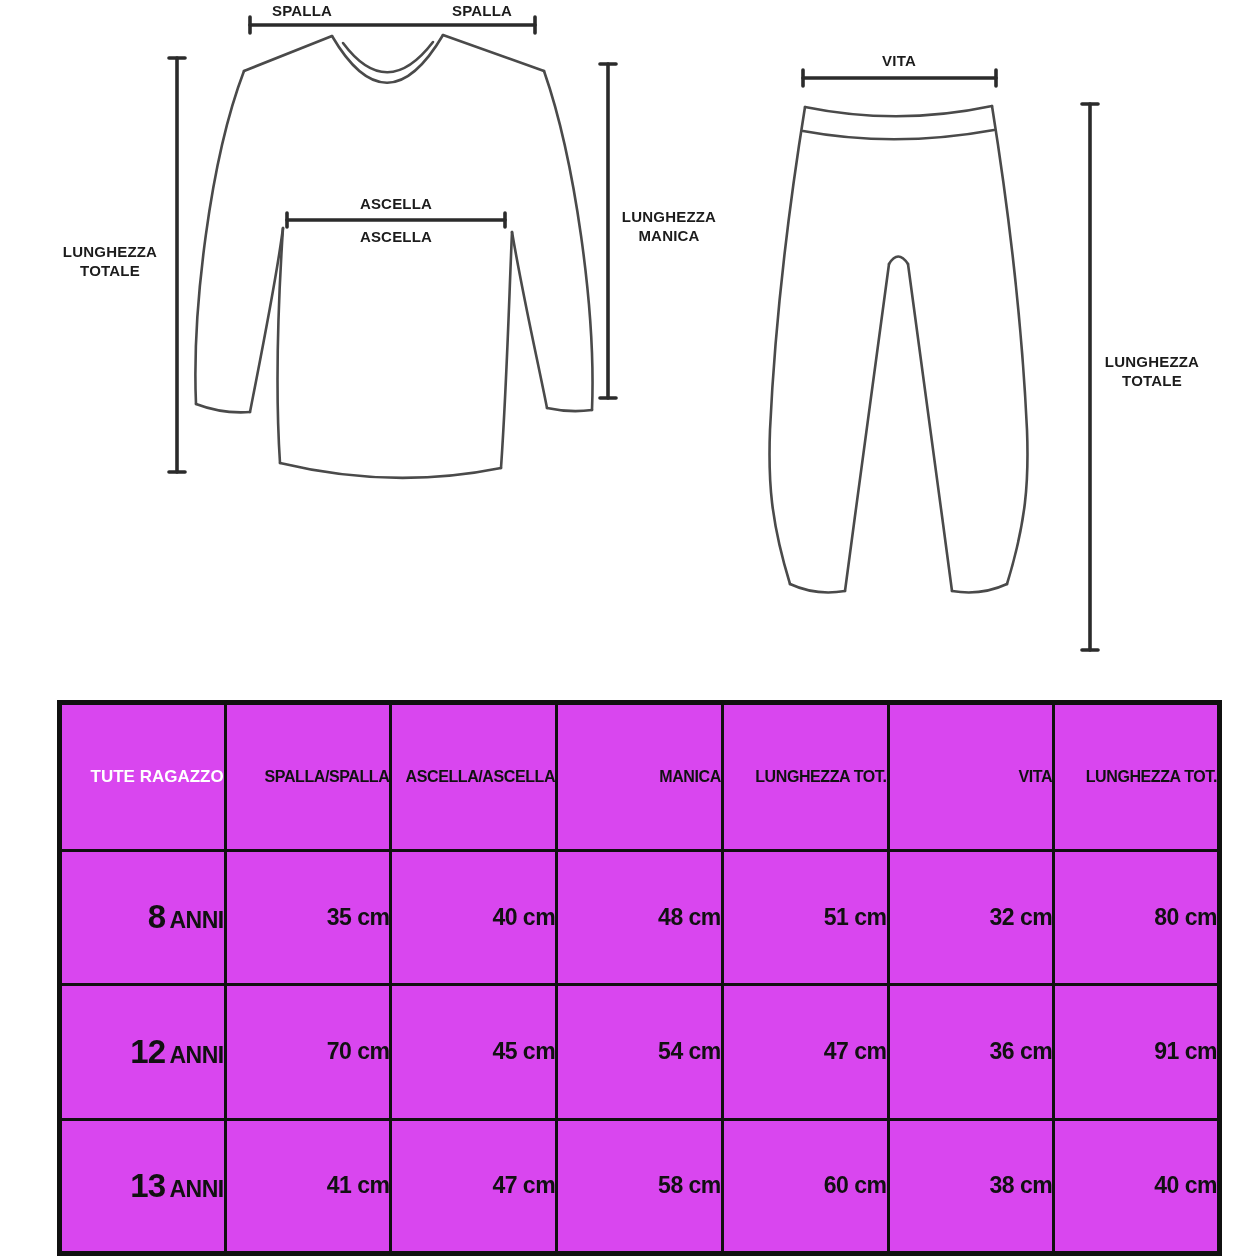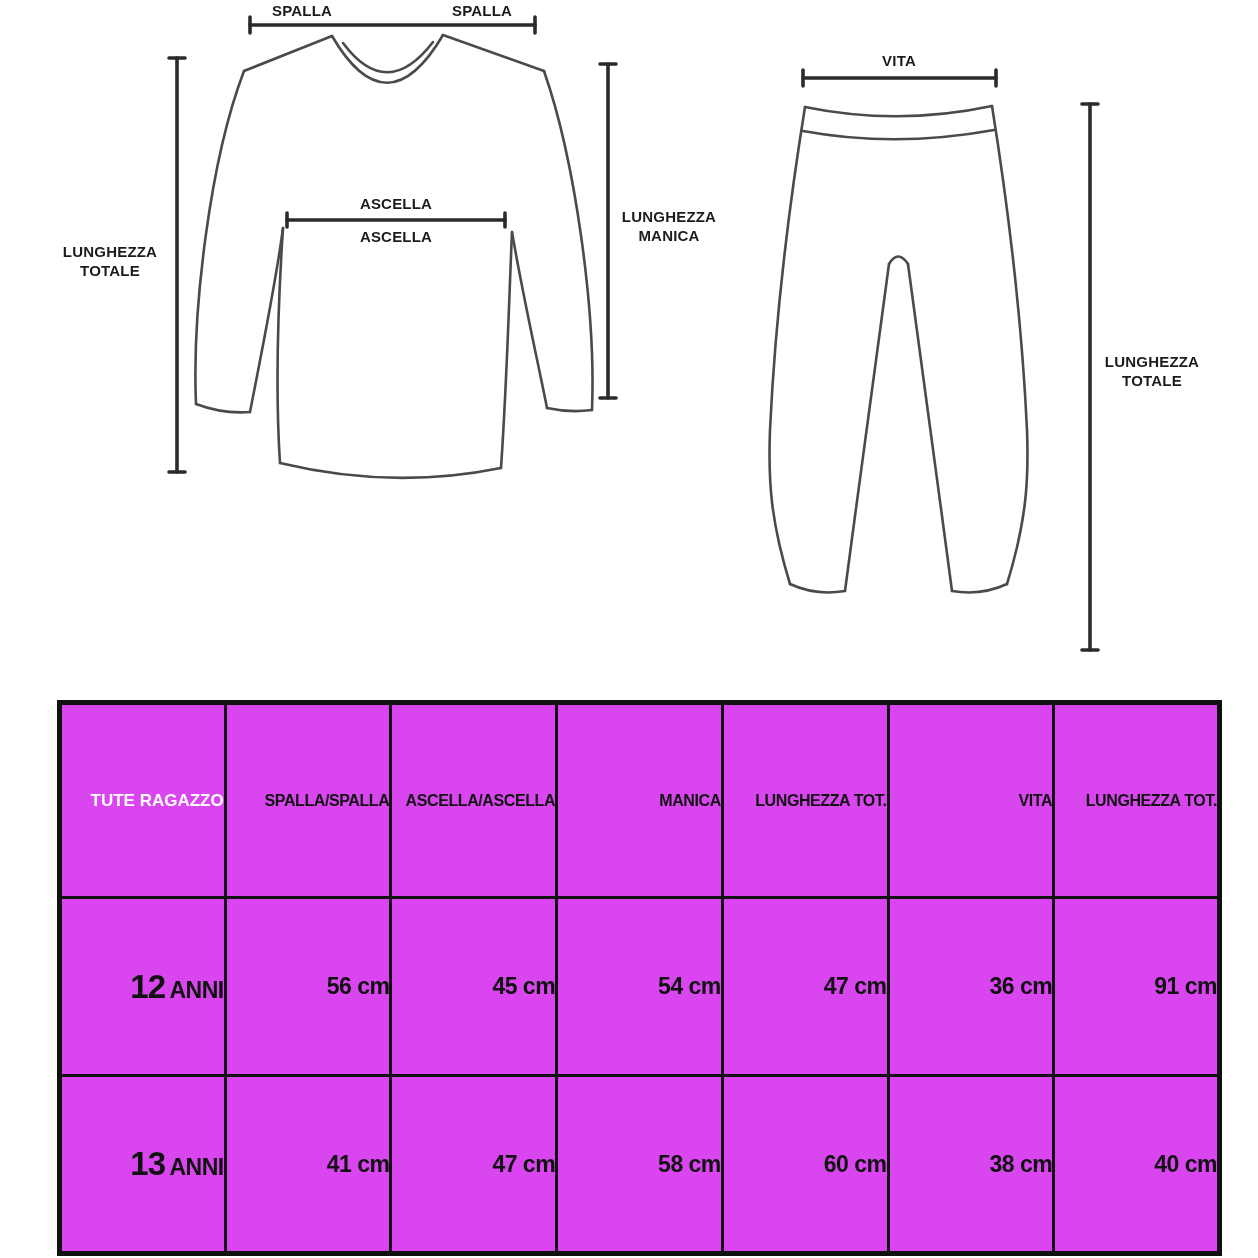--- a/index.html
+++ b/index.html
@@ -169,28 +169,40 @@
         <tr class="hdr-row">
       <th class="corner-cell">TUTE RAGAZZO</th>
       <th class="col-head">SPALLA/SPALLA</th>
       <th class="col-head">ASCELLA/ASCELLA</th>
       <th class="col-head">MANICA</th>
       <th class="col-head">LUNGHEZZA TOT.</th>
       <th class="col-head">VITA</th>
       <th class="col-head">LUNGHEZZA TOT.</th>
     </tr>
 
+    <tr class="data-row">
+      <td class="size-cell">
+        <span class="num">8</span>
+        <span class="word">ANNI</span>
+      </td>
+      <td class="val-cell">35 cm</td>
+      <td class="val-cell">40 cm</td>
+      <td class="val-cell">48 cm</td>
+      <td class="val-cell">51 cm</td>
+      <td class="val-cell">32 cm</td>
+      <td class="val-cell">80 cm</td>
+    </tr>
 
 
     <tr class="data-row">
       <td class="size-cell">
         <span class="num">12</span>
         <span class="word">ANNI</span>
       </td>
-      <td class="val-cell">56 cm</td>
+      <td class="val-cell">70 cm</td>
       <td class="val-cell">45 cm</td>
       <td class="val-cell">54 cm</td>
       <td class="val-cell">47 cm</td>
       <td class="val-cell">36 cm</td>
       <td class="val-cell">91 cm</td>
     </tr>
 
     <tr class="data-row">
       <td class="size-cell">
         <span class="num">13</span>

